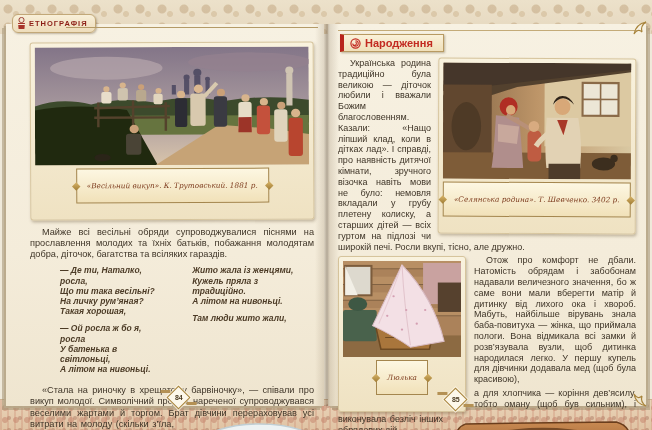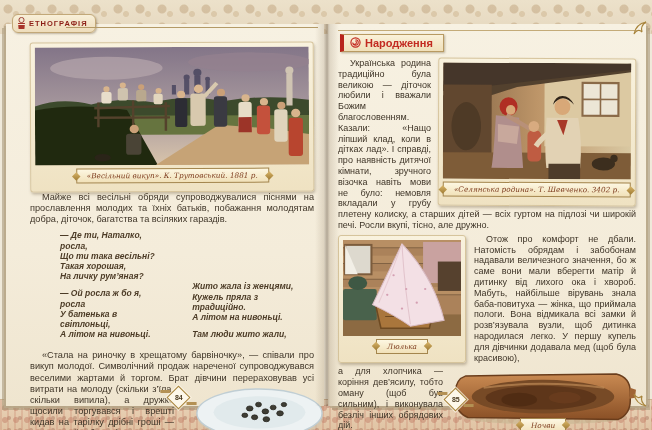--- a/index.html
+++ b/index.html
@@ -30,38 +30,38 @@
     padding:2px 7px 2px 4px;box-shadow:1px 1px 2px rgba(90,70,40,.35);}
   .badge-label{font-size:7.5px;font-weight:bold;letter-spacing:1px;color:#8c1f16;}
   .hrule{position:absolute;left:66px;top:27px;width:252px;height:0;border-top:1px solid #b49a66;}
   .hrule2{position:absolute;left:338px;top:30px;width:300px;height:0;border-top:1px solid #c4ab78;}
   .flourish{position:absolute;width:16px;height:16px;}
   .fl-tr{right:4px;top:20px;} .fl-br{right:4px;bottom:22px;}
   
   .pframe{background:linear-gradient(#f9f2de,#efe2c2);border:1px solid #d6c49c;border-radius:3px;
     padding:4px;box-shadow:1px 2px 3px rgba(100,80,50,.35);}
   .pframe svg{display:block;width:100%;}
-  .cap{position:relative;margin:3px auto 4px;background:linear-gradient(#fdf7e2,#f1e1b9);
+  .cap{position:relative;margin:3px auto 12px;background:linear-gradient(#fdf7e2,#f1e1b9);
     border:1px solid #a4864e;color:#7c3a1d;font:italic 7.3px "DejaVu Serif",serif;
-    text-align:left;padding:2px 10px;width:max-content;max-width:92%;}
+    text-align:left;padding:12px 10px;width:max-content;max-width:92%;}
   .cap::before,.cap::after{content:"";position:absolute;top:50%;width:6px;height:6px;margin-top:-3px;
     background:linear-gradient(135deg,#d8b468,#a07c34);transform:rotate(45deg);}
   .cap::before{left:-4px;} .cap::after{right:-4px;}
   
   .body-text{color:#3e3427;font-size:9.2px;line-height:1.21;text-align:justify;margin:0 0 3px 0;}
   .indent{text-indent:12px;}
   .lp-content{padding:12px 10px 0 24px;}
-  .poem{display:flex;gap:24px;padding-left:30px;margin:5px 4px 4px 0;align-items:flex-end;}
+  .poem{display:flex;gap:24px;padding-left:30px;margin:5px 4px 4px 0;}
   .poem-line{font:italic bold 8.5px "Liberation Sans",sans-serif;color:#4c3b26;line-height:1.2;}
   .stanza{margin-bottom:7px;}
   .plate-float{float:right;width:132px;margin:1px 0 0 8px;}
   
   .rp-content{padding:10px 10px 0 10px;font-size:9px;}
   .rp-content .body-text{font-size:9px;line-height:1.2;}
-  .heading-box{display:inline-flex;align-items:flex-start;gap:4px;background:linear-gradient(#faf1d9,#f0e0ba);
+  .heading-box{display:inline-flex;align-items:flex-end;gap:4px;background:linear-gradient(#faf1d9,#f0e0ba);
     border:1px solid #b89a62;border-left:4px solid #b8251c;padding:2px 10px 2px 6px;
     box-shadow:1px 1px 2px rgba(100,80,40,.4);margin-left:2px;}
   .heading-label{color:#c22a20;font-size:11px;font-weight:bold;}
   .float-right-img{float:right;margin:0 0 3px 7px;}
   .float-left-img{float:left;margin:1px 8px 2px 0;}
   .painting2{width:188px;}
   .photo{width:118px;}
   .trough{width:186px;margin-top:2px;}
   .trough .cap{margin-top:-10px;}
   
@@ -172,29 +172,29 @@
                 <rect x="89" y="91" width="15" height="22" rx="3" fill="#4a4436"></rect>
               </g>
             <ellipse cx="66" cy="116" rx="8" ry="4" fill="#2a2418"></ellipse>
           </g>
           <rect x="246" y="28" width="6" height="34" fill="#cfc4b2"></rect>
             <circle cx="249" cy="25" r="4" fill="#cfc4b2"></circle>
         </svg>
         <div class="cap">«Весільний викуп». К. Трутовський. 1881 р.</div>
       </div>
 
-      <p class="body-text indent" style="">Майже всі весільні обряди супроводжувалися піснями на прославлення молодих та їхніх батьків, побажання молодятам добра, діточок, багатства та всіляких гараздів.</p>
+      <p class="body-text indent" style="margin-top:7px">Майже всі весільні обряди супроводжувалися піснями на прославлення молодих та їхніх батьків, побажання молодятам добра, діточок, багатства та всіляких гараздів.</p>
 
       <div class="poem">
         <div class="col">
           <div class="stanza">
             <div class="poem-line">— Де ти, Наталко, росла,</div>
             <div class="poem-line">Що ти така весільні?</div>
+            <div class="poem-line">На личку рум’яная?</div>
             <div class="poem-line">Такая хорошая,</div>
-            <div class="poem-line">На личку рум’яная?</div>
           </div>
           <div class="stanza">
             <div class="poem-line">— Ой росла ж бо я, росла</div>
             <div class="poem-line">У батенька в світлоньці,</div>
             <div class="poem-line">А літом на нивоньці.</div>
           </div>
         </div>
         <div class="col">
           <div class="stanza">
             <div class="poem-line">Жито жала із женцями,</div>

